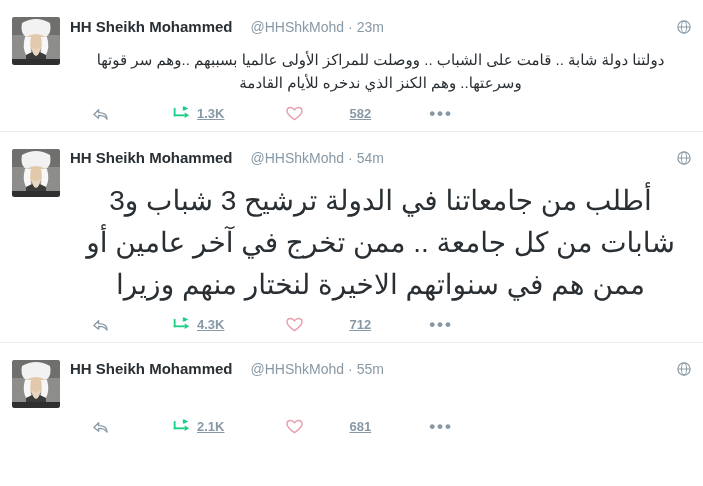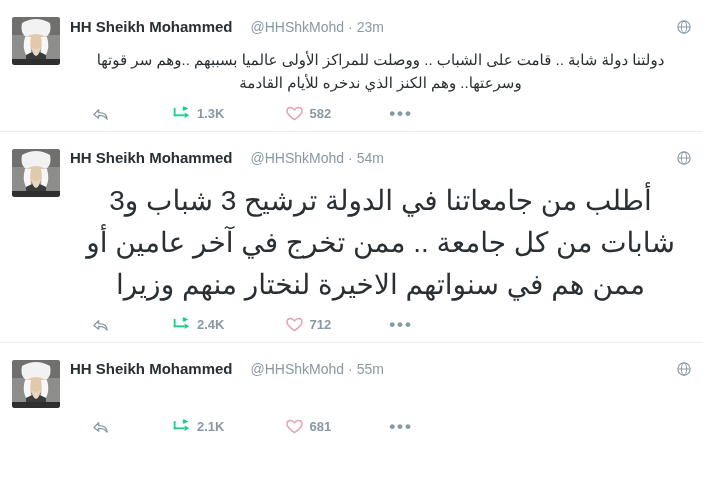--- a/index.html
+++ b/index.html
@@ -101,25 +101,25 @@
   }
   .act {
     display: inline-flex;
     align-items: center;
     color: #8899a6;
     font-size: 13px;
     font-weight: bold;
     cursor: pointer;
     user-select: none;
   }
-  .act .cnt { margin-left: 6px; }
+  .act .cnt { margin-left: 6px; text-decoration: underline; }
   .act-reply { margin-left: 78px; }
   .act-rt { margin-left: 62px; color: #19cf86; }
   .act-rt .cnt { color: #8899a6; }
-  .act-like { margin-left: 62px; color: #e8a0b0; }
+  .act-like { margin-left: 62px; color: #e8a0b0; gap: 40px; }
   .act-like .cnt { color: #8899a6; }
   .act-more { margin-left: 58px; letter-spacing: 2px; font-size: 17px; line-height: 10px; }
   .dots { display:inline-block; }
 </style>
 </head>
 <body>
 
 <div class="feed">
 
   <div class="tweet">
@@ -219,21 +219,21 @@
           </svg>
       </span>
       <span class="act act-rt">
         <svg width="20" height="15" viewBox="0 0 22 16" aria-hidden="true">
             <path d="M5 2 H14 V5 L19 2.5 L14 0 V2 Z" fill="#19cf86"></path>
             <path d="M5 2 H13 V5 L18 2.5 L13 0 V2 Z" fill="#19cf86"></path>
             <rect x="3" y="2" width="2" height="9" fill="#19cf86"></rect>
             <rect x="3" y="9" width="12" height="2" fill="#19cf86"></rect>
             <path d="M15 7 l5 3 -5 3 z" fill="#19cf86"></path>
           </svg>
-        <span class="cnt">2.4K</span>
+        <span class="cnt">4.3K</span>
       </span>
       <span class="act act-like">
         <svg width="17" height="15" viewBox="0 0 18 16" aria-hidden="true">
             <path d="M9 14.5 C3 10.5 1 8 1 5.3 C1 3 2.7 1.5 4.7 1.5 C6.2 1.5 8 2.6 9 4.2 C10 2.6 11.8 1.5 13.3 1.5 C15.3 1.5 17 3 17 5.3 C17 8 15 10.5 9 14.5 Z" fill="none" stroke="#e8a0b0" stroke-width="1.6" stroke-linejoin="round"></path>
           </svg>
         <span class="cnt">712</span>
       </span>
       <span class="act act-more dots">•••</span>
     </div>
   </div>

